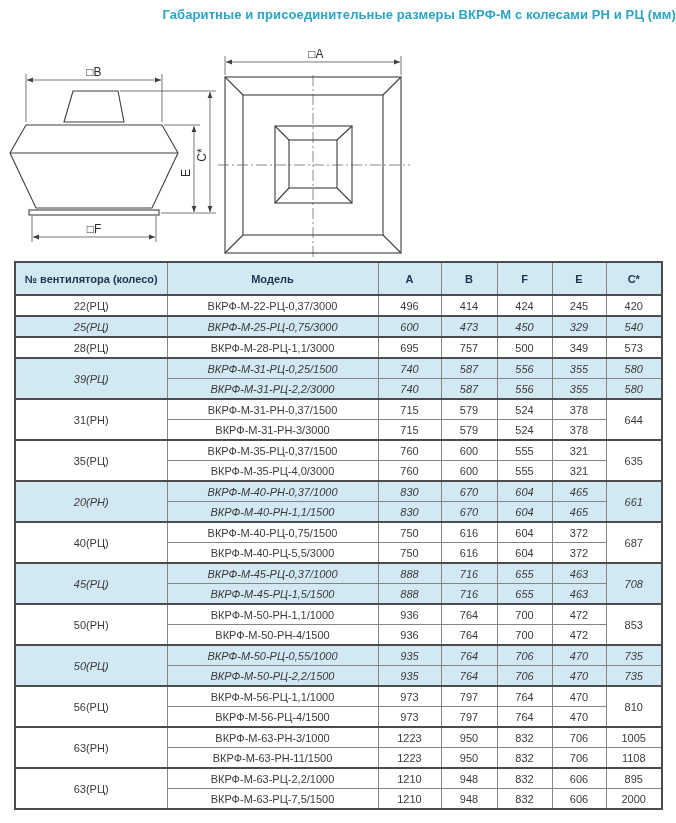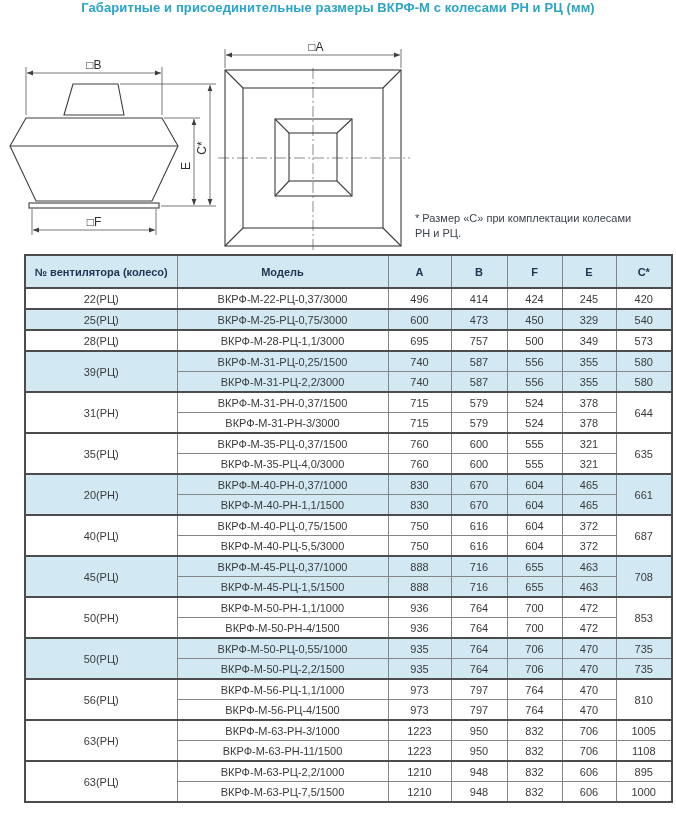--- a/index.html
+++ b/index.html
@@ -2,24 +2,25 @@
 <html style="--accent: #2ba4c6; --panel-blue: #d2e9f4; --header-text: #203652; --body-text: #3a3a3a; --line-dark: #4c4c4c;"><head>
 <meta charset="utf-8">
 <style>
   html, body { margin: 0; padding: 0; background: #ffffff; }
   body {
     width: 676px; height: 823px; overflow: hidden;
     font-family: "Liberation Sans", sans-serif;
     color: var(--body-text, #3a3a3a);
   }
   .page-title {
-    text-align: center;
+    text-align: right;
     font-size: 13px;
     font-weight: bold;
     color: var(--accent, #2ba4c6);
+    padding-top: 7px;
     letter-spacing: 0.1px;
   }
   .figures {
     position: relative;
     height: 232px;
     width: 676px;
   }
   .fig { position: absolute; }
   .fig-side { left: 4px; top: 36px; }
   .fig-top { left: 218px; top: 26px; }
@@ -31,21 +32,21 @@
   .fig text { font-family: "Liberation Sans", sans-serif; font-size: 12px; fill: #2e2e2e; }
   .footnote {
     position: absolute;
     left: 415px; top: 196px; width: 250px;
     font-size: 11px; line-height: 1.4;
     color: #3c434e;
   }
   table.dims {
     border-collapse: collapse;
     table-layout: fixed;
-    margin-left: 24px;
+    margin-left: 14px;
     margin-top: 7px;
     border: 2px solid var(--line-dark, #4c4c4c);
     background: #ffffff;
     padding-left: 8px;
   }
   table.dims th, table.dims td {
     border: 1px solid #858585;
     text-align: center;
     vertical-align: middle;
     font-size: 11px;
@@ -54,21 +55,21 @@
     color: var(--body-text, #3a3a3a);
   }
   table.dims thead th {
     background: var(--panel-blue, #d2e9f4);
     color: var(--header-text, #203652);
     font-weight: bold;
     height: 31px;
     border-bottom: 2px solid var(--line-dark, #4c4c4c);
   }
   table.dims tr.group-start td { border-top: 2px solid var(--line-dark, #4c4c4c); }
-  table.dims tr.shade td { background: var(--panel-blue, #d2e9f4); }
+  table.dims tr.shade td { background: var(--panel-blue, #d2e9f4); font-style: italic; }
 </style>
 </head>
 <body>
 
 <div class="page-title">Габаритные и присоединительные размеры ВКРФ-М с колесами РН и РЦ (мм)</div>
 
 <div class="figures">
 
   <svg class="fig fig-side" width="218" height="192" viewBox="0 0 218 192">
     <defs>
@@ -126,24 +127,20 @@
       <line x1="134" y1="155" x2="119" y2="140"></line>
     </g>
     <g class="dim">
       <line x1="7" y1="27" x2="7" y2="8"></line>
       <line x1="183" y1="27" x2="183" y2="8"></line>
       <line x1="8" y1="14" x2="182" y2="14" marker-start="url(#ar2)" marker-end="url(#ar2)"></line>
     </g>
     <text x="98" y="10" text-anchor="middle">□A</text>
   </svg>
 
-  <div class="footnote">
-    <span>* Размер «С» при комплектации колесами</span><br>
-    <span>РН и РЦ.</span>
-  </div>
 </div>
 
 <table class="dims">
   <colgroup>
     <col style="width:152px">
       <col style="width:211px">
       <col style="width:63px">
     <col style="width:56px">
       <col style="width:55px">
       <col style="width:54px">
@@ -359,16 +356,16 @@
         <td>832</td>
         <td>606</td>
         <td>895</td>
       </tr>
       <tr>
         <td>ВКРФ-М-63-РЦ-7,5/1500</td>
         <td>1210</td>
         <td>948</td>
         <td>832</td>
         <td>606</td>
-        <td>1000</td>
+        <td>2000</td>
       </tr>
     </tbody>
 </table>
 
 </body></html>

